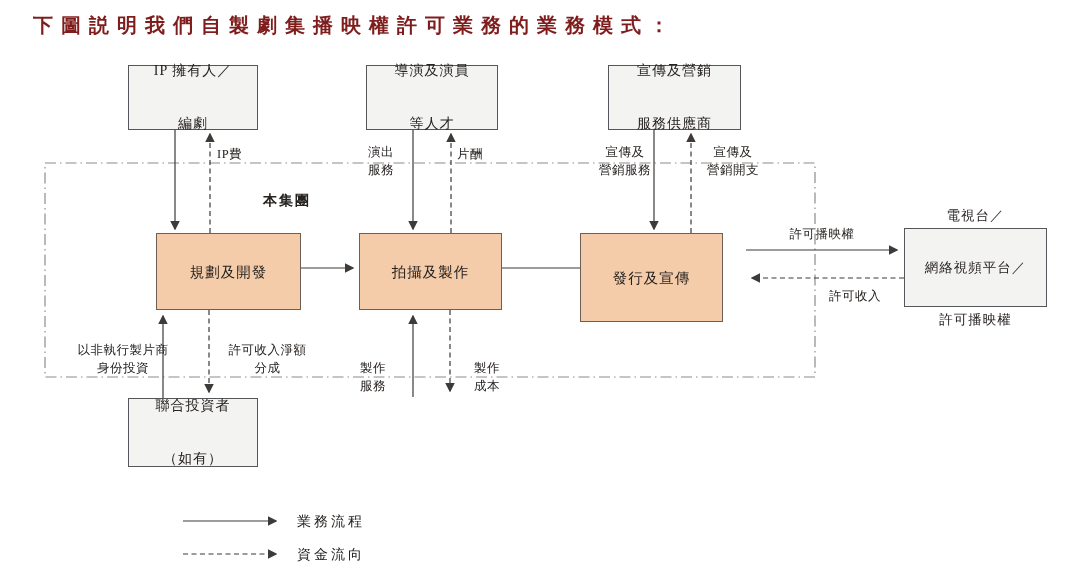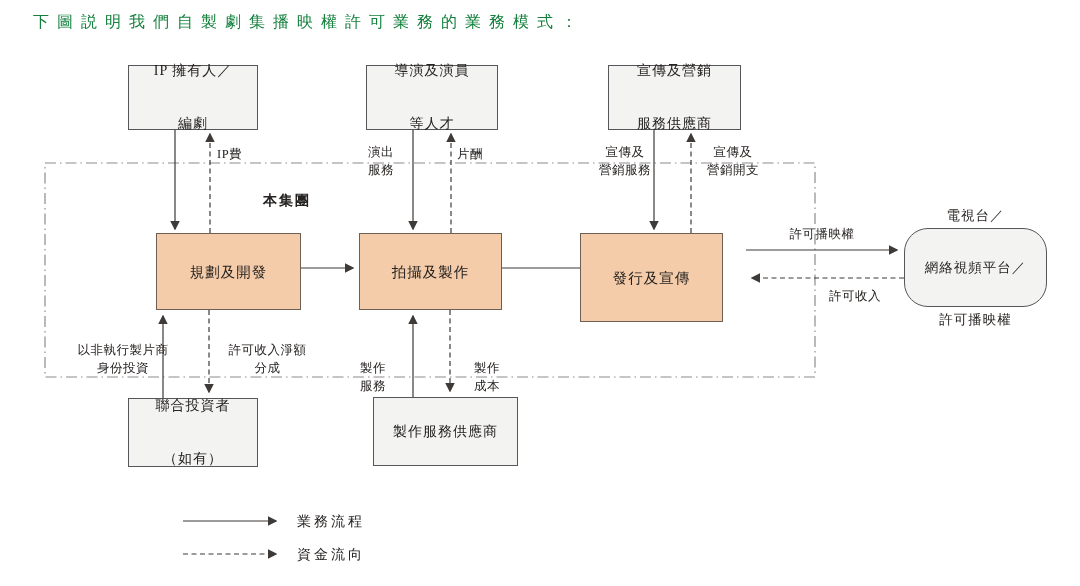--- a/index.html
+++ b/index.html
@@ -1,22 +1,22 @@
 <!DOCTYPE html>
 <html><head>
 <meta charset="utf-8">
 <style>
   html,body{margin:0;padding:0;background:#ffffff;}
   .stage{
     position:relative;width:1080px;height:586px;background:#ffffff;overflow:hidden;
     font-family:"Liberation Serif","DejaVu Serif",serif;color:#262220;
   }
   .title{
-    position:absolute;left:33px;top:12px;font-size:16px;font-weight:400;
-    letter-spacing:8px;white-space:nowrap;color:#15803d;
+    position:absolute;left:33px;top:12px;font-size:20px;font-weight:700;
+    letter-spacing:8px;white-space:nowrap;color:#7f1d1d;
   }
   svg.lines{position:absolute;left:0;top:0;}
   .box{
     position:absolute;display:flex;flex-direction:column;align-items:center;justify-content:center;
     text-align:center;font-size:14px;letter-spacing:1px;line-height:20px;box-sizing:border-box;gap:33px;
   }
   .ebox{background:#f3f3f1;border:1.5px solid #55565a;}
   .pbox{background:#f4cca9;border:1px solid #6e5f55;font-size:14.5px;}
   .bbox{background:#f3f3f1;border:1.5px solid #55565a;line-height:19px;font-size:13.5px;}
   .flabel{
@@ -86,32 +86,29 @@
   <div class="box pbox" style="left:108px;top:233px;width:145px;height:77px;margin-left:48px;">
     <span>規劃及開發</span>
   </div>
   <div class="box pbox" style="left:359px;top:233px;width:143px;height:77px;">
     <span>拍攝及製作</span>
   </div>
   <div class="box pbox" style="left:580px;top:233px;width:143px;height:89px;">
     <span>發行及宣傳</span>
   </div>
 
-  <div class="box bbox" style="left:904px;top:228px;width:143px;height:79px;border-radius:24px;">
+  <div class="box bbox" style="left:904px;top:228px;width:143px;height:79px;">
     <span>電視台／</span>
     <span>網絡視頻平台／</span>
     <span>許可播映權</span>
   </div>
 
   <div class="box ebox" style="left:128px;top:398px;width:130px;height:69px;">
     <span>聯合投資者</span>
     <span>（如有）</span>
-  </div>
-  <div class="box ebox" style="left:373px;top:397px;width:145px;height:69px;">
-    <span>製作服務供應商</span>
   </div>
 
   <div class="flabel la" style="left:217px;top:145px;">IP費</div>
 
   <div class="flabel" style="left:356px;top:143px;width:50px;">
     <div>演出</div>
     <div>服務</div>
   </div>
   <div class="flabel la" style="left:457px;top:145px;">片酬</div>
 

